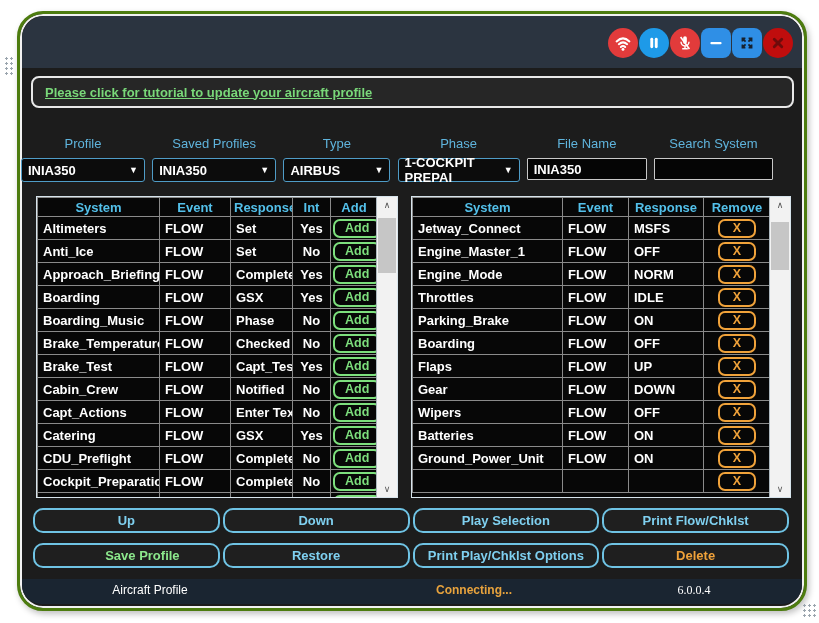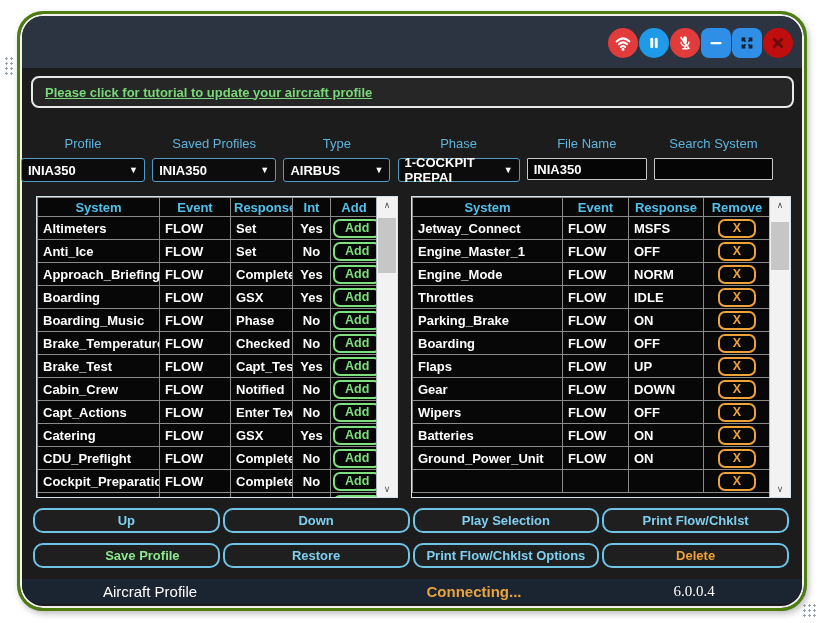--- a/index.html
+++ b/index.html
@@ -86,21 +86,21 @@
     color:#7fd0f0;font-weight:700;font-size:13px;display:flex;align-items:center;justify-content:center;
     cursor:pointer;box-sizing:border-box;
   }
   .abtn.green{color:#8ce88c;padding-left:32px;}
   .abtn.orange{color:#f0a23a;}
   
   .statusbar{
     position:absolute;left:2px;right:2px;bottom:4px;height:25px;
     background:#1a2531;border-radius:0 0 19px 19px;
   }
-  .statusbar span{position:absolute;top:4px;transform:translateX(-50%);font-size:15px;color:#fff;}
+  .statusbar span{position:absolute;top:4px;transform:translateX(-50%);font-size:12px;color:#fff;}
   .statusbar .st-tab{left:128px;cursor:pointer;}
   .statusbar .st-status{left:424px;color:#e8a33d;font-weight:600;margin-left:28px;}
   .statusbar .st-version{left:672px;font-family:Liberation Serif, serif;}
   
   .grip{
     position:absolute;
     background-image:radial-gradient(#9aa4ad 1px, transparent 1.4px);
     background-size:5px 5px;
   }
   .grip.br{right:2px;bottom:4px;width:15px;height:16px;}
@@ -436,21 +436,21 @@
       </div>
     </div>
 
     <div class="btn-grid">
       <div class="abtn">Up</div>
       <div class="abtn">Down</div>
       <div class="abtn">Play Selection</div>
       <div class="abtn">Print Flow/Chklst</div>
       <div class="abtn green">Save Profile</div>
       <div class="abtn">Restore</div>
-      <div class="abtn">Print Flow/Chklst Options</div>
+      <div class="abtn">Print Play/Chklst Options</div>
       <div class="abtn orange">Delete</div>
     </div>
 
     <div class="statusbar">
       <span class="st-tab">Aircraft Profile</span>
       <span class="st-status">Connecting...</span>
       <span class="st-version">6.0.0.4</span>
     </div>
 
   </div>

